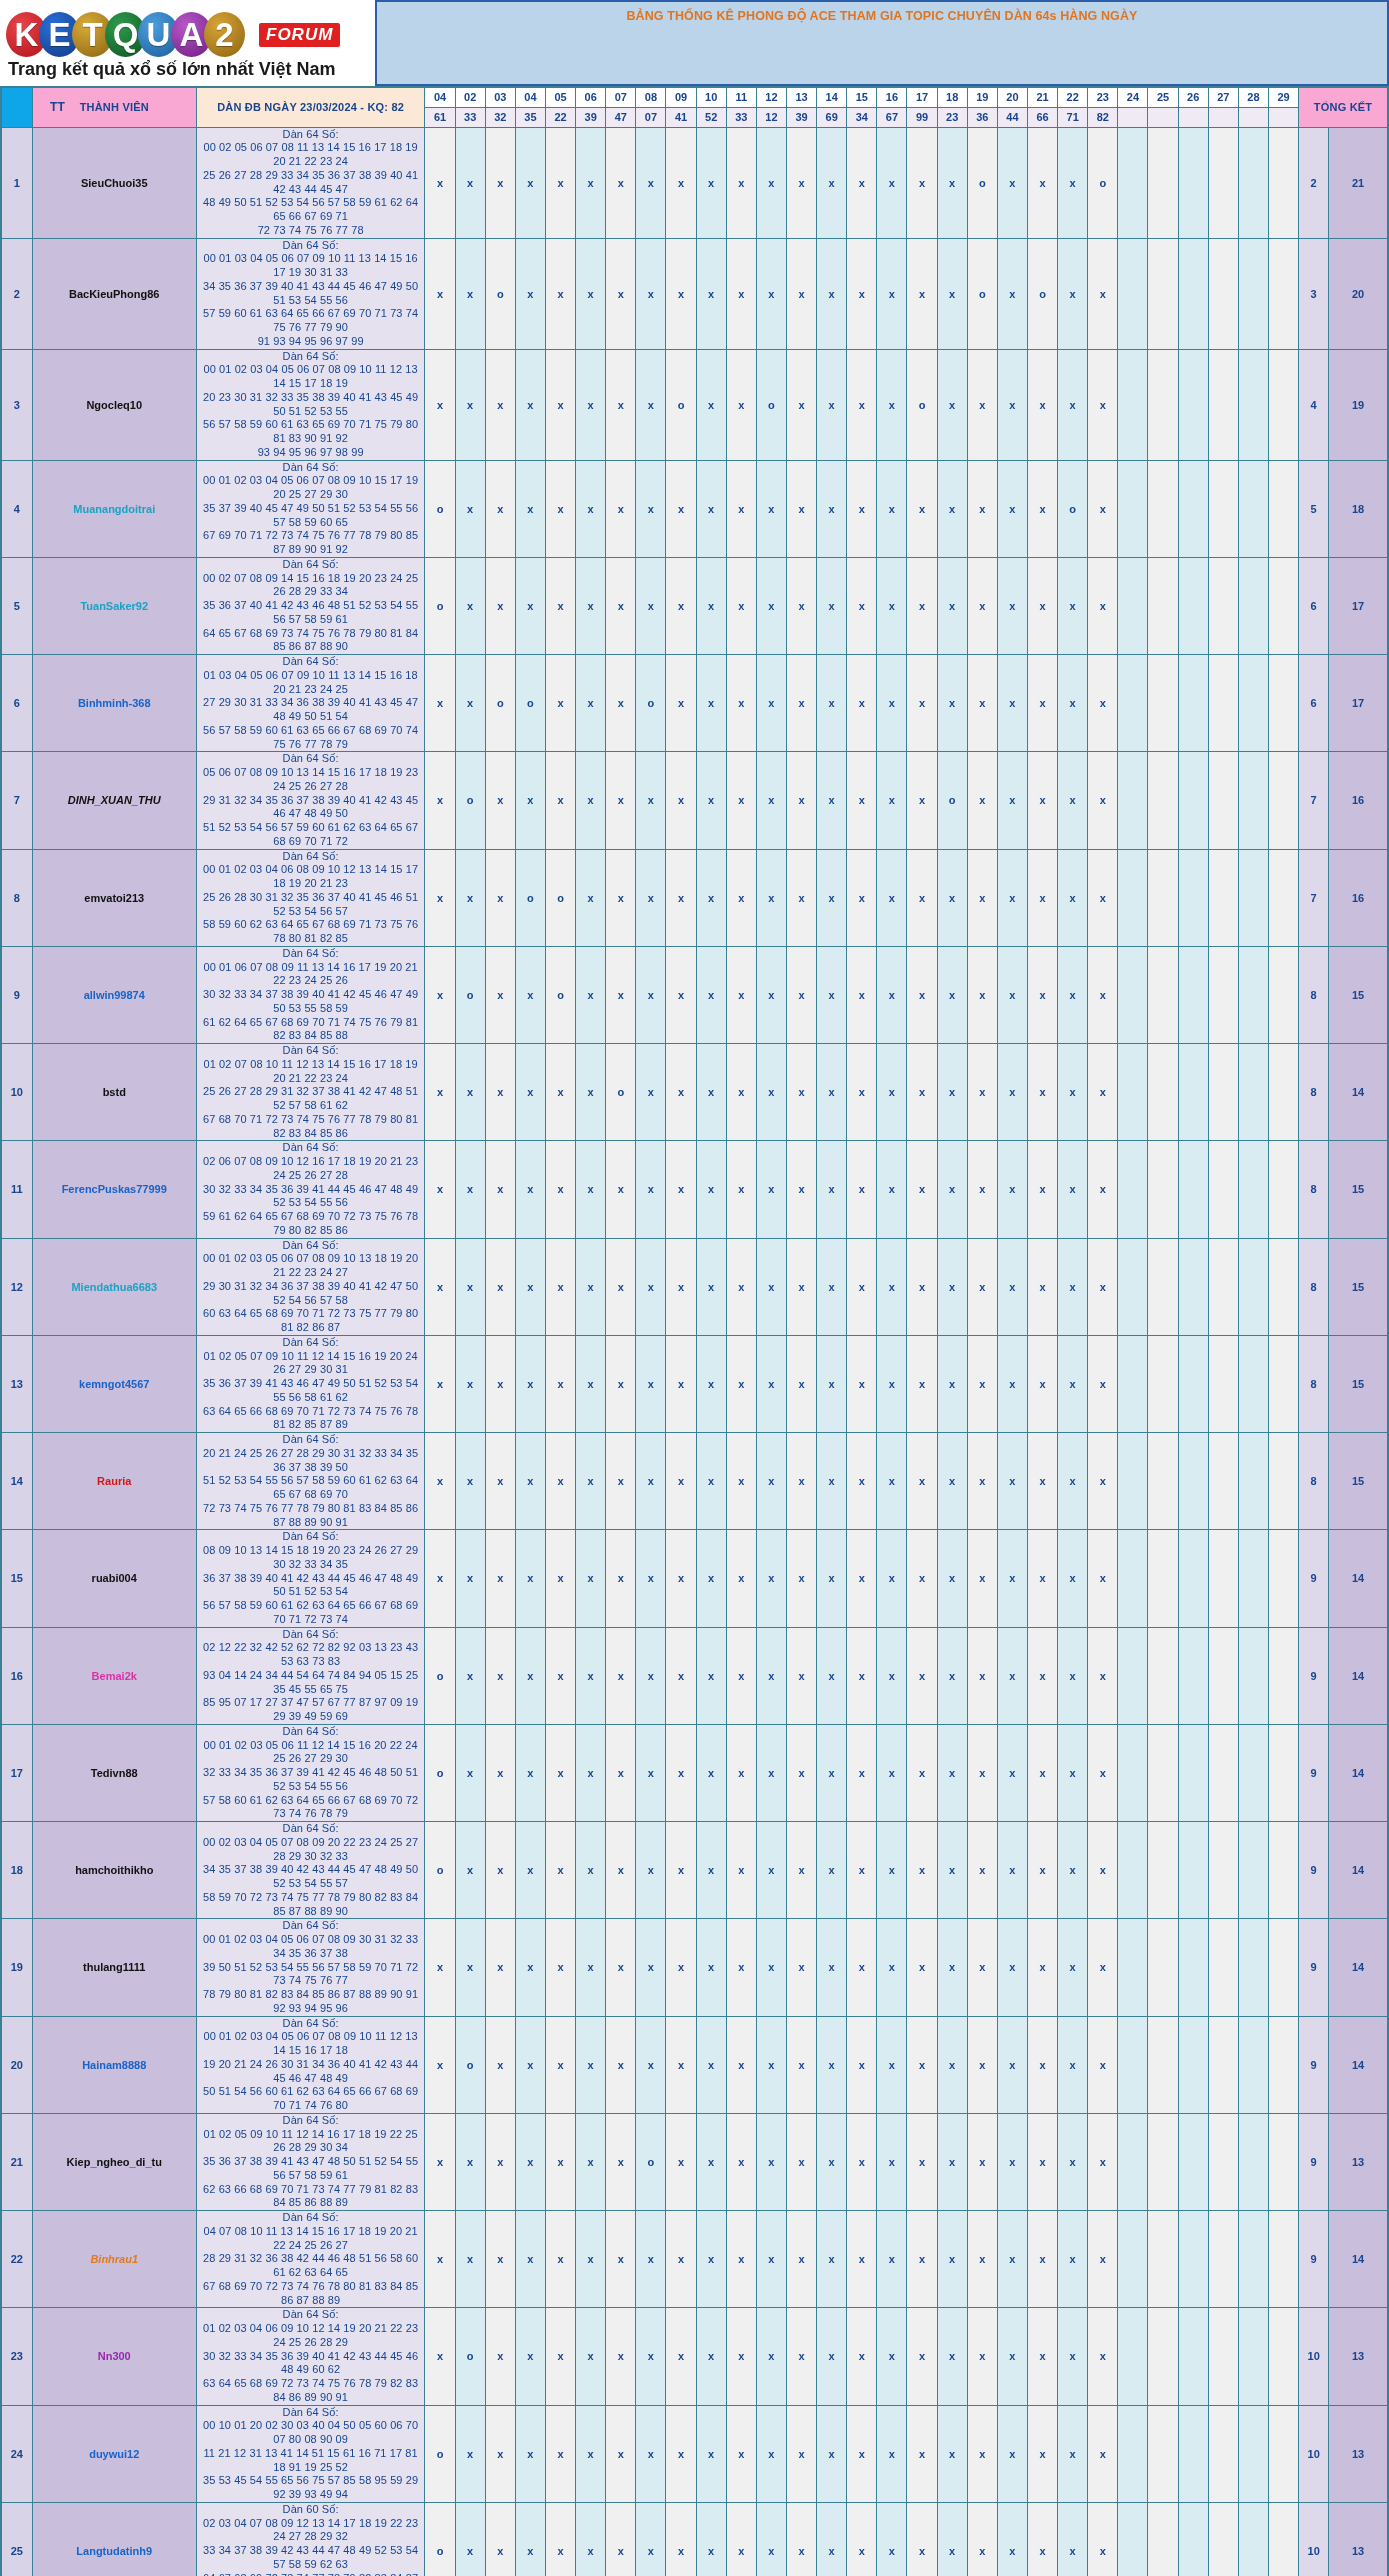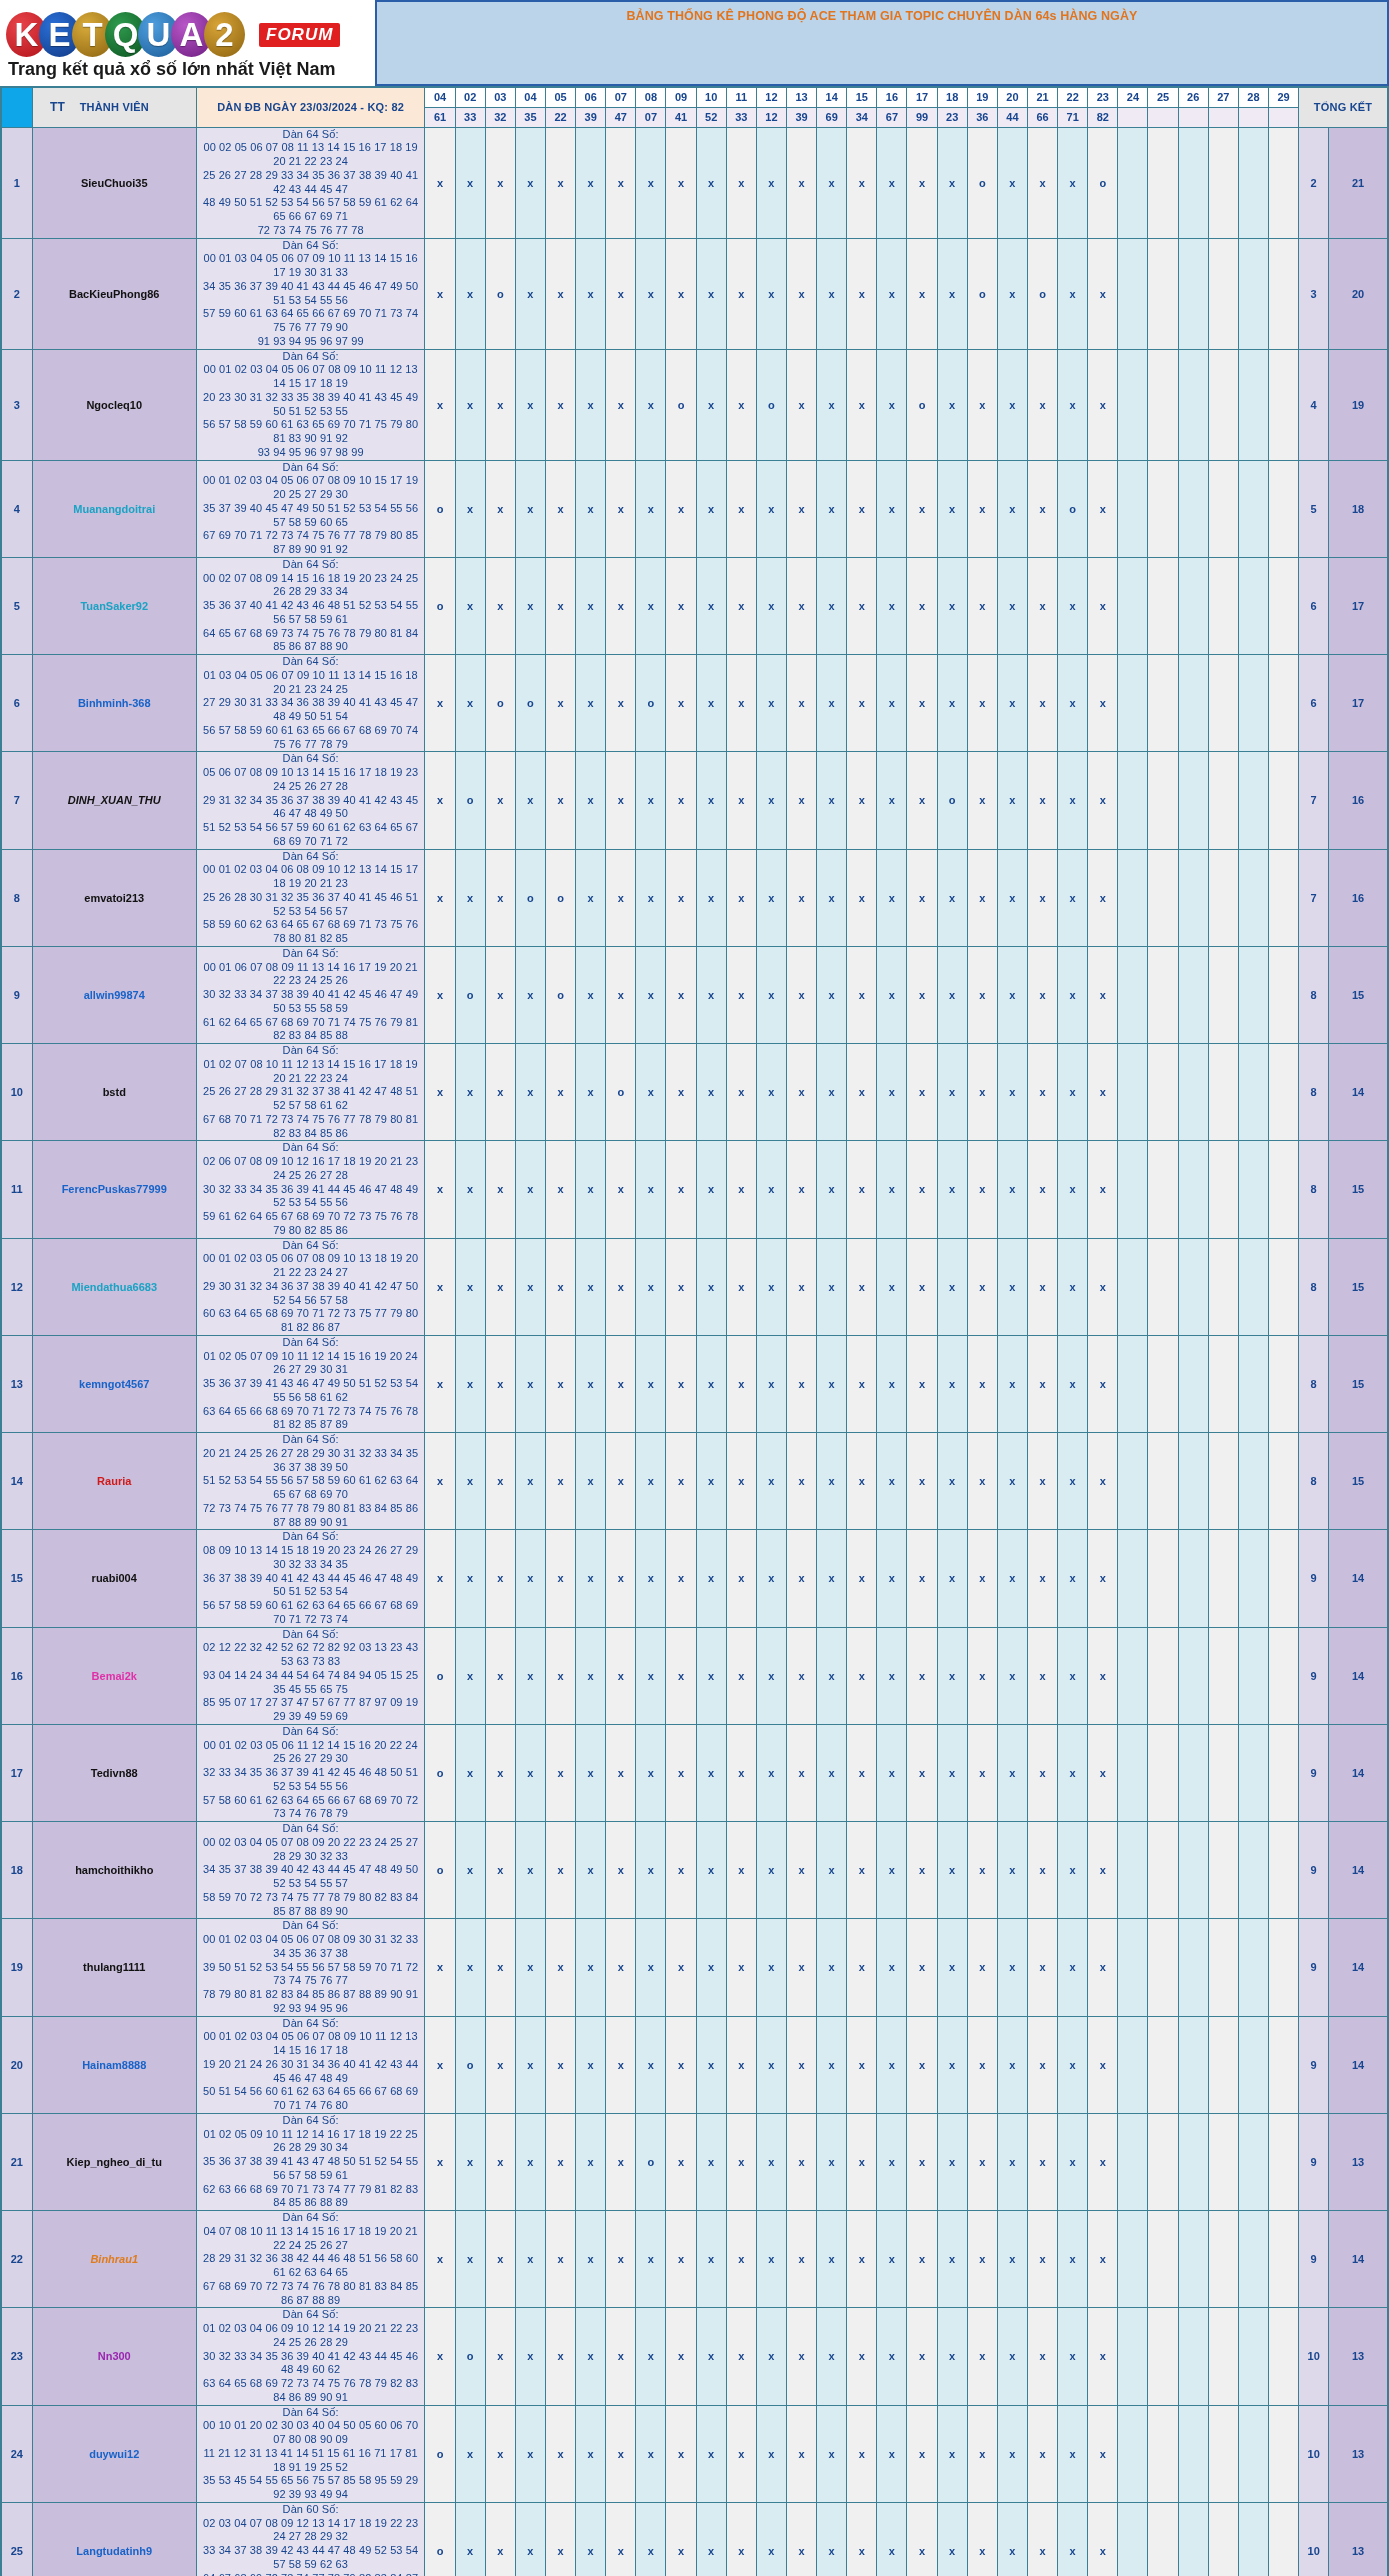--- a/index.html
+++ b/index.html
@@ -114,21 +114,21 @@
   }
   table.grid td, table.grid th {
     border: 1px solid #3b7f94;
     padding: 0;
     text-align: center;
     vertical-align: middle;
     font-size: 11px;
     color: #17458f;
   }
   .hdr {
-    background: #e5e5e5;
+    background: #f9a8d4;
     color: #15479a;
     font-weight: bold;
     font-size: 12.5px;
     height: 40px;
     letter-spacing: 0.2px;
   }
   .hdr.dan { background: #fce8d6; }
   .hdr.tt  { background: #0ea5e9; font-size: 12px; padding-left: 48px; }
   .day-hd {
     background: #ffffff;

